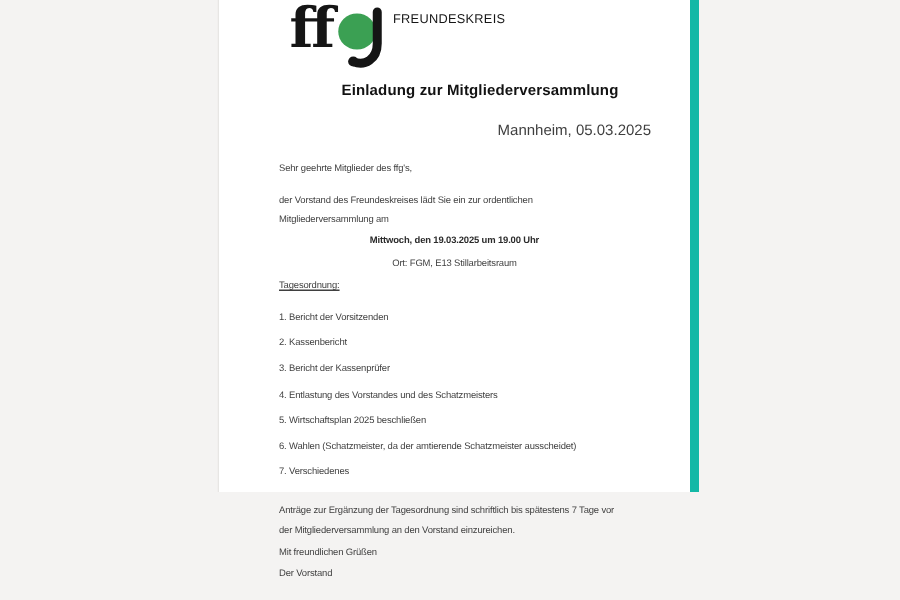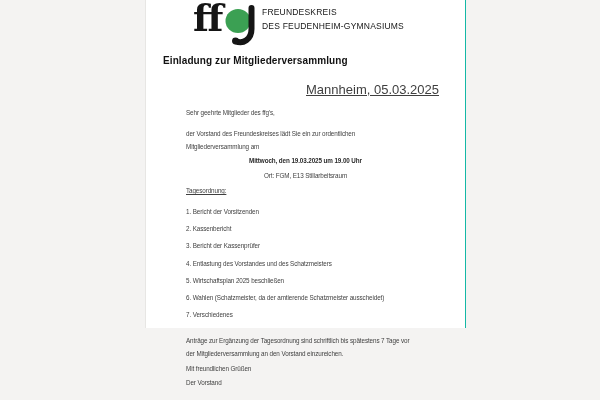--- a/index.html
+++ b/index.html
@@ -13,41 +13,41 @@
     width: 600px; height: 400px;
     background: #f4f3f2;
     overflow: hidden;
   }
   .paper {
     position: absolute;
     left: 145px; top: 0;
     width: 321px; height: 328px;
     background: #ffffff;
     border-left: 1px solid #e7e6e4;
-    border-right: 1px solid #14b8a6;
+    border-right: 6px solid #14b8a6;
     box-sizing: border-box;
   }
   
   .logo-svg { position: absolute; left: 48px; top: 1px; width: 66px; height: 45px; }
   .logo-green { fill: #3ba053; }
   .org-name {
     position: absolute; left: 116px; top: 6px;
     font-size: 8.5px; font-weight: normal; line-height: 13.5px;
     letter-spacing: 0.2px; color: #161616; white-space: nowrap;
   }
   
   .title {
     position: absolute; top: 55px; left: 0; width: 100%;
-    transform: translateX(17px);
+    text-align: center; transform: translateX(17px);
     font-size: 10px; font-weight: bold; color: #121212;
     letter-spacing: 0.1px; white-space: nowrap;
   }
   .dateline {
     position: absolute; top: 82px; right: 26px;
-    font-size: 13px; color: #3f3f3f; white-space: nowrap; text-decoration: underline;
+    font-size: 10px; color: #3f3f3f; white-space: nowrap;
   }
   
   .t {
     position: absolute; left: 40px;
     font-size: 6.3px; line-height: 1.15; letter-spacing: -0.1px;
     color: #3f3f3f; white-space: nowrap;
   }
   .centered {
     left: 0; width: 100%; text-align: center;
   }
@@ -76,21 +76,20 @@
   <div class="paper">
 
     <svg class="logo-svg" viewBox="0 0 66 45">
       <text x="-1" y="30" font-size="37" font-weight="bold" font-family="DejaVu Serif, serif" fill="#151515">ff</text>
       <ellipse cx="44" cy="20" rx="12.5" ry="12" class="logo-green"></ellipse>
       <path d="M57.5 7 L57.5 28 C57.5 38.5 49 43.5 41.5 40" fill="none" stroke="#151515" stroke-width="6" stroke-linecap="round"></path>
       <circle cx="41.5" cy="40" r="3.4" fill="#151515"></circle>
     </svg>
     <div class="org-name">
       <div>FREUNDESKREIS</div>
-      <div>DES FEUDENHEIM-GYMNASIUMS</div>
     </div>
 
     <div class="title">Einladung zur Mitgliederversammlung</div>
     <div class="dateline">Mannheim, 05.03.2025</div>
 
     <div class="t salutation">Sehr geehrte Mitglieder des ffg's,</div>
     <div class="t intro-1">der Vorstand des Freundeskreises lädt Sie ein zur ordentlichen</div>
     <div class="t intro-2">Mitgliederversammlung am</div>
 
     <div class="t centered bold-line meeting-datetime">Mittwoch, den 19.03.2025 um 19.00 Uhr</div>

